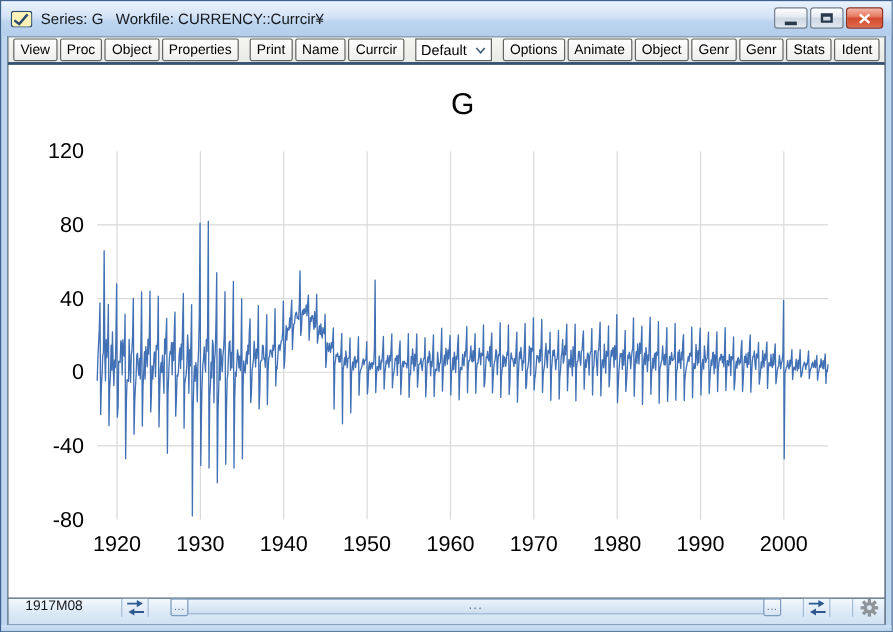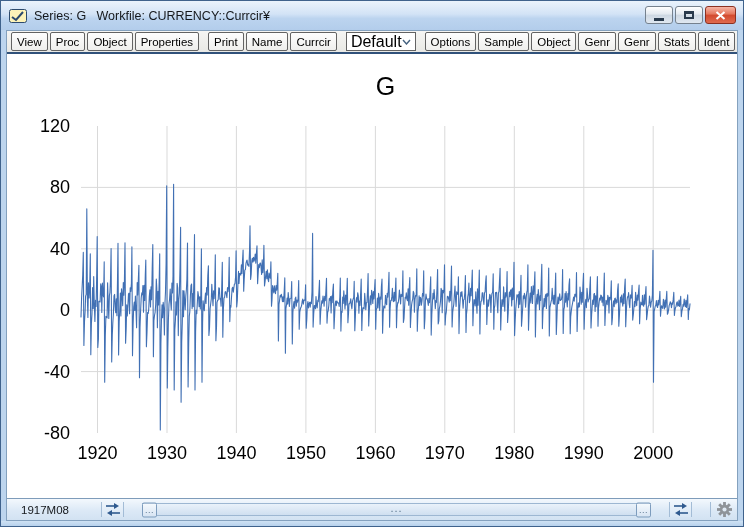--- a/index.html
+++ b/index.html
@@ -48,32 +48,32 @@
   .tb-btn{
     height:19px;margin:0 1px;padding:0 5px;
     border:1px solid #636363;border-radius:2px;
     background:linear-gradient(#fefefe,#efefed);
     font-family:"Liberation Sans",sans-serif;font-size:11.5px;color:#000;
     display:flex;align-items:center;cursor:default;white-space:nowrap;
   }
   .tb-gap{width:7px;flex:0 0 7px;}
   .tb-combo{
     height:19px;width:80px;margin:0 1px;border:1px solid #636363;background:#fff;
-    font-size:16px;color:#000;display:flex;align-items:center;
+    font-size:12px;color:#000;display:flex;align-items:center;
     justify-content:space-between;padding:0 4px;cursor:default;
   }
   
   .chart-pane{flex:1;background:#fff;position:relative;min-height:0;}
   .chart-pane svg{display:block;}
   .chart-svg text{font-family:"Liberation Sans",sans-serif;fill:#000;}
   
   .rangebar{
     flex:0 0 22px;border-top:1px solid #7e9cba;
     background:linear-gradient(#f3f8fd,#dcE9f6 55%,#d2e2f2);
-    display:flex;align-items:center;font-size:11.5px;color:#15181c;gap:18px;
+    display:flex;align-items:flex-start;font-size:11.5px;color:#15181c;gap:18px;
   }
   .rb-label{width:76px;display:flex;align-items:center;justify-content:center;}
   .rb-nav{
     width:23px;border-left:1px solid #a3bcd6;border-right:1px solid #a3bcd6;
     display:flex;align-items:center;justify-content:center;background:linear-gradient(#eef5fc,#d8e6f4);
   }
   .rb-trackwrap{flex:1;position:relative;display:flex;align-items:center;}
   .rb-track{
     width:100%;height:13px;
     background:linear-gradient(#eaf2fa,#cfdff0);
@@ -136,21 +136,21 @@
         <button class="tb-btn">Currcir</button>
         <div class="tb-gap"></div>
         <div class="tb-combo">
           <span>Default</span>
           <svg width="9" height="6">
             <polyline points="1,1 4.5,5 8,1" fill="none" stroke="#44617f" stroke-width="1.4"></polyline>
           </svg>
         </div>
         <div class="tb-gap"></div>
         <button class="tb-btn">Options</button>
-        <button class="tb-btn">Sample</button>
+        <button class="tb-btn">Animate</button>
         <button class="tb-btn">Object</button>
         <button class="tb-btn">Genr</button>
         <button class="tb-btn">Genr</button>
         <button class="tb-btn">Stats</button>
         <button class="tb-btn">Ident</button>
       </div>
 
     <div class="chart-pane">
       <svg id="chart-svg" class="chart-svg" width="730" height="441" viewBox="0 0 730 441">
           <line x1="90.5" x2="90.5" y1="72" y2="379" stroke="#d9d9d9" stroke-width="1"></line>

